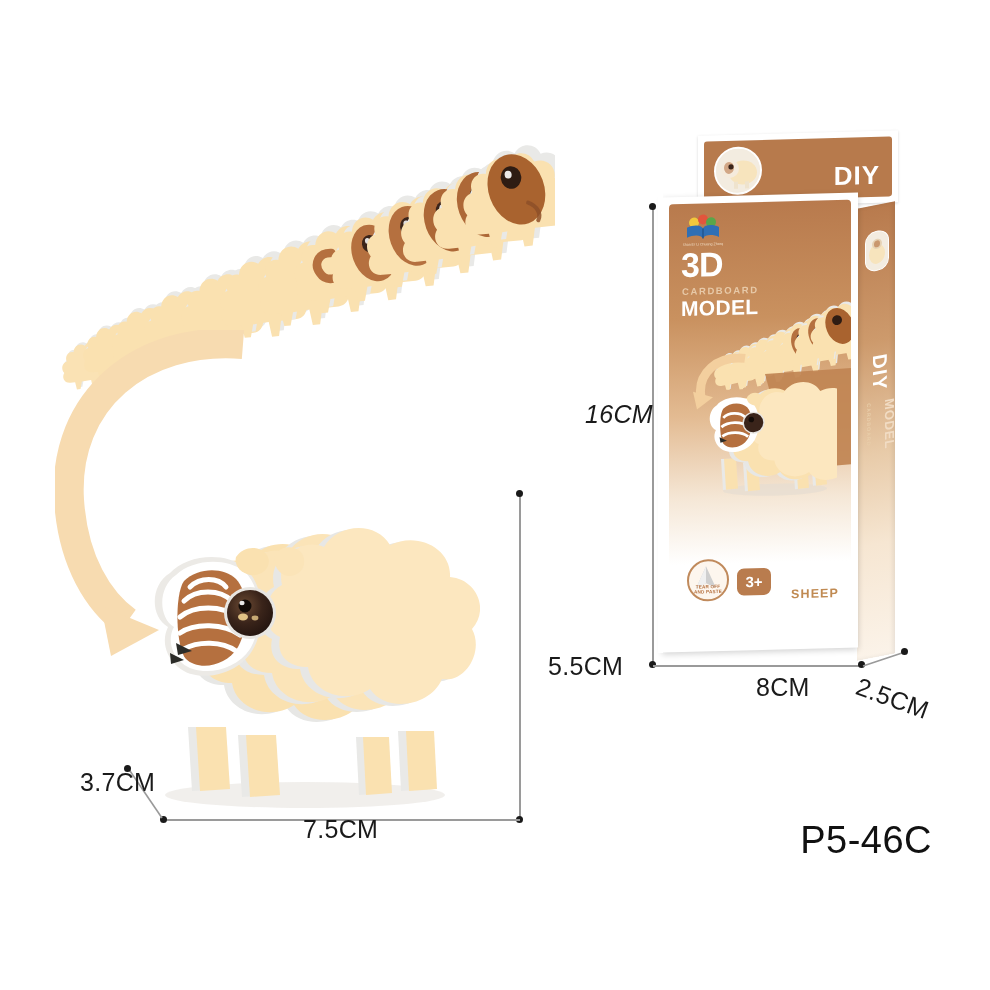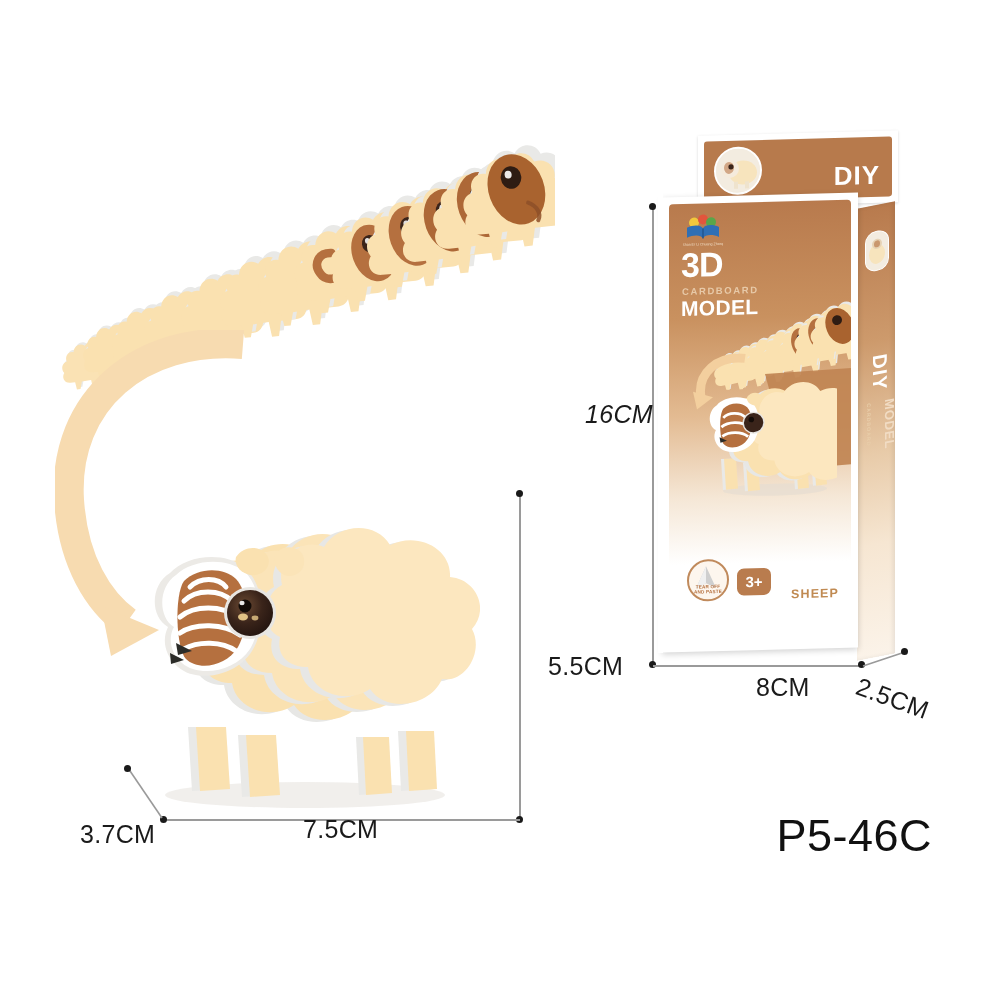--- a/index.html
+++ b/index.html
@@ -65,21 +65,21 @@
   .sidediy{position:absolute;left:4px;top:150px;width:30px;color:#fff;font-size:20px;
            font-weight:700;letter-spacing:1px;writing-mode:vertical-rl;}
   .sidemodel{position:absolute;left:16px;top:196px;width:24px;color:#f1dcc4;font-size:13px;
              font-weight:700;letter-spacing:.6px;writing-mode:vertical-rl;}
   .sidecard{position:absolute;left:9px;top:197px;color:#e8cda9;font-size:5.2px;
             font-weight:700;letter-spacing:1px;writing-mode:vertical-rl;}
   .boxedgeL{position:absolute;left:18px;top:60px;width:5px;height:460px;background:#ffffff;
             transform:skewY(-1.4deg);}
 
   
-  #code{position:absolute;right:58px;bottom:128px;color:#111;font-size:45px;
+  #code{position:absolute;right:58px;bottom:128px;color:#111;font-size:38px;
         font-weight:400;letter-spacing:.5px;}
 </style>
 </head>
 <body>
 
 <div class="stage">
 
   <div id="exploded">
     <svg width="500" height="340" viewBox="0 0 500 340">
       <defs>
@@ -271,21 +271,21 @@
   <div class="dimlabel" style="left:528px;top:652px;margin-left:20px;">5.5CM</div>
 
   <div class="dimline" style="left:163px;top:819px;width:357px;height:1.6px;"></div>
   <div class="dimdot" style="left:160px;top:816px;"></div>
   <div class="dimlabel" style="left:303px;top:815px;">7.5CM</div>
 
   <svg style="position:absolute;left:110px;top:760px;width:70px;height:70px;">
     <line x1="18" y1="8" x2="52" y2="58" stroke="#9a9a9a" stroke-width="1.6"></line>
   </svg>
   <div class="dimdot" style="left:124px;top:765px;"></div>
-  <div class="dimlabel" style="left:80px;top:820px;text-align:right;">3.7CM</div>
+  <div class="dimlabel" style="left:80px;top:768px;text-align:right;">3.7CM</div>
 
   <div id="box">
 
     <div class="boxheader">
       <div class="headerpanel">
         <div class="headerthumb">
           <svg width="44" height="44" viewBox="0 0 44 44">
             <rect width="44" height="44" fill="#f3ece0"></rect>
             <ellipse cx="27" cy="24" rx="14" ry="12" fill="#f7e4bd"></ellipse>
             <ellipse cx="14" cy="20" rx="9" ry="9" fill="#f5ebdc"></ellipse>

